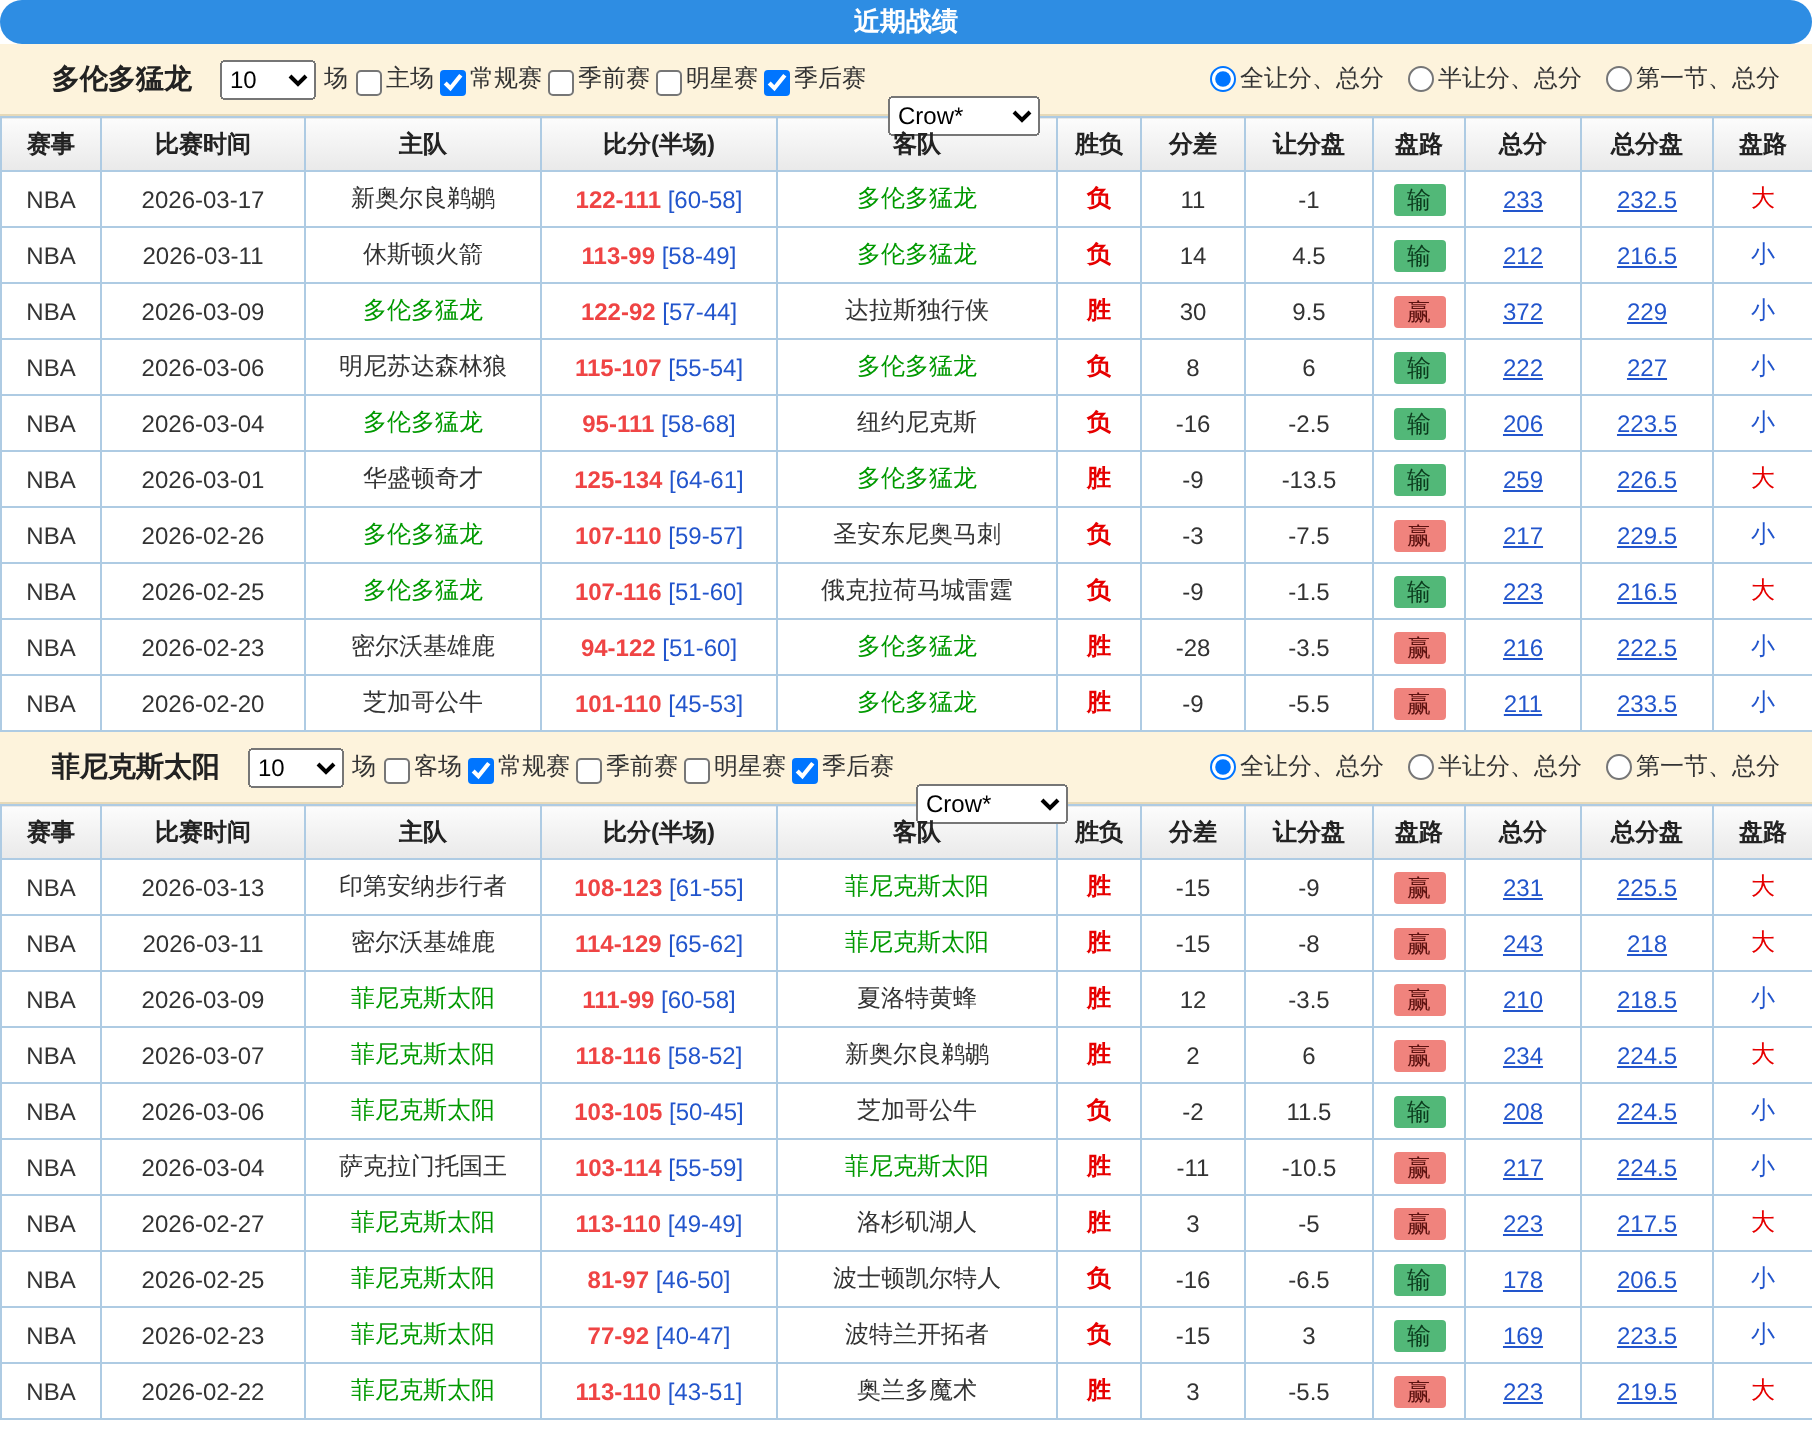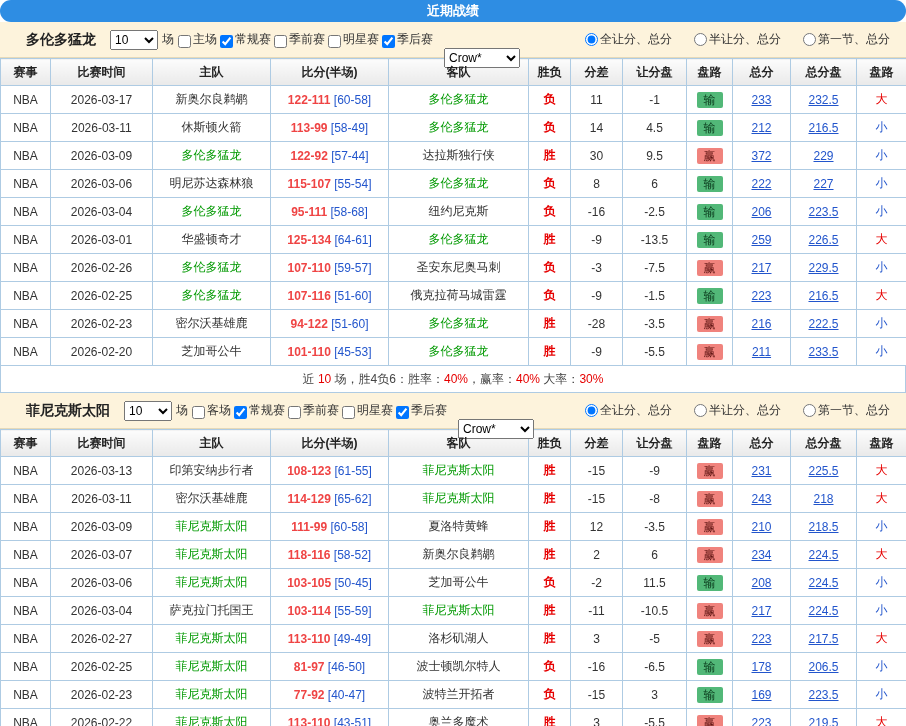--- a/index.html
+++ b/index.html
@@ -16,21 +16,21 @@
   .sec-header{height:36px;display:flex;align-items:center;justify-content:space-between;
               background:var(--header-bg);padding:0 10px 0 26px;border-bottom:1px solid #e6d9b8;}
   .sec-left{display:flex;align-items:center;gap:4px;}
   .team-name{font-size:14px;font-weight:bold;color:#222;margin-right:10px;}
   select{font-size:12px;height:20px;font-family:inherit;}
   .sel-count{width:48px;}
   .sel-book{width:76px;margin-left:4px;margin-top:36px;}
   .filters{display:inline-flex;align-items:center;}
   .filters label{display:inline-flex;align-items:flex-end;margin-right:3px;cursor:pointer;}
   input[type=checkbox],input[type=radio]{margin:0 2px 0 0;width:13px;height:13px;}
-  .radios{display:flex;align-items:center;gap:22px;margin-right:6px;}
+  .radios{display:flex;align-items:center;gap:12px;margin-right:6px;}
   .radios label{display:inline-flex;align-items:center;cursor:pointer;}
   table{width:906px;border-collapse:collapse;table-layout:fixed;}
   th{background:linear-gradient(#fcfcfc,#e9e9e9);border:1px solid var(--border);
      height:27px;font-size:12px;color:#222;font-weight:bold;}
   td{border:1px solid var(--border);height:28px;text-align:center;font-size:12px;
      color:#333;padding:0 2px;white-space:nowrap;overflow:hidden;}
   td.team{color:#333;}
   td.team.tracked{color:var(--green);}
   .score-main{font-weight:bold;color:#ef4444;}
   .half{color:var(--blue);}
@@ -238,21 +238,20 @@
           <td class="result">胜</td>
           <td>-9</td>
           <td>-5.5</td>
           <td><span class="badge win">赢</span></td>
           <td class="blue">211</td>
           <td class="blue">233.5</td>
           <td class="small">小</td>
         </tr>
       </tbody>
   </table>
-  <div class="summary" id="summary-0"><span>近 </span><span class="red">10</span><span> 场，胜4负6：胜率：</span><span class="red">40%</span><span>，赢率：</span><span class="red">40%</span><span> 大率：</span><span class="red">30%</span></div>
 </section>
 
 <section>
   <div class="sec-header">
     <div class="sec-left">
       <span class="team-name">菲尼克斯太阳</span>
       <select class="sel-count" id="count-select-1"><option>10</option></select>
       <span>场</span>
       <span class="filters" id="filters-1">
           <label><input type="checkbox" style="">客场</label>

